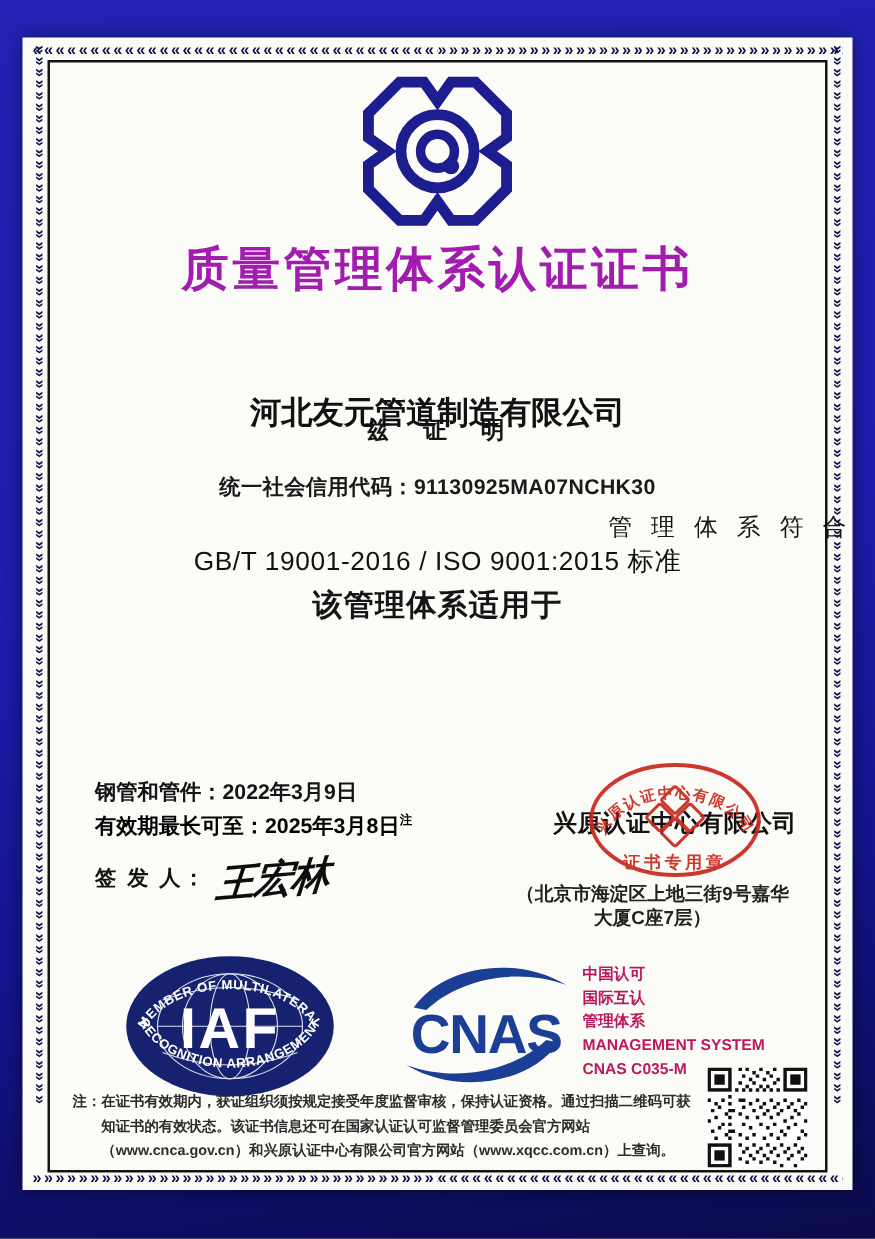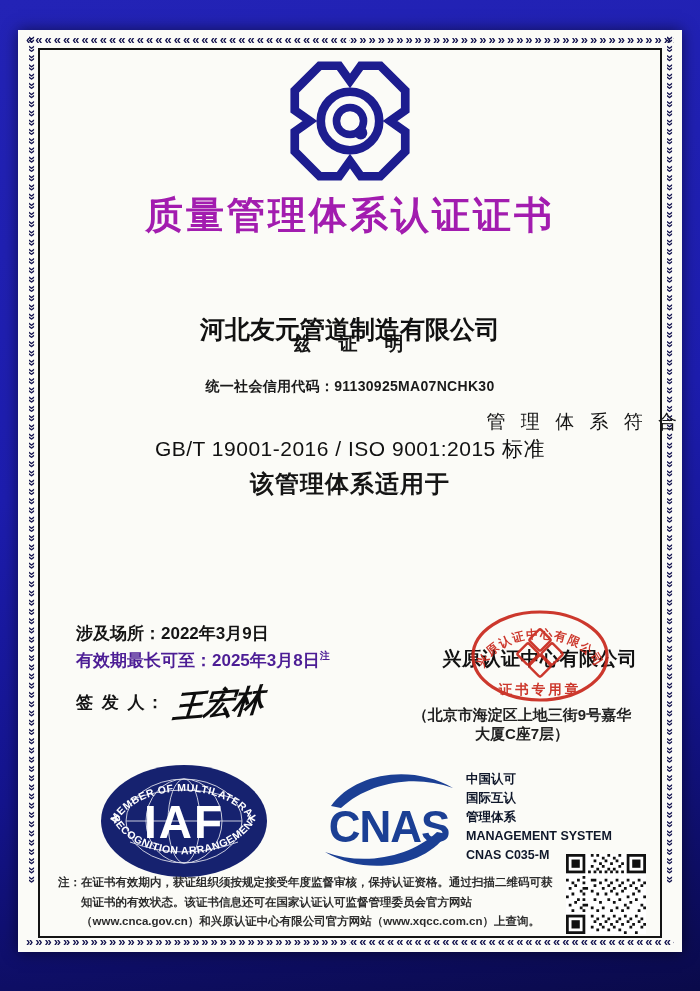--- a/index.html
+++ b/index.html
@@ -30,45 +30,45 @@
   .title{position:absolute;left:0;top:160px;width:100%;text-align:center;
          font-size:38px;font-weight:bold;color:#a21caf;letter-spacing:3px;}
   .regno{position:absolute;right:56px;top:221px;font-size:15px;font-weight:bold;color:#151515;letter-spacing:.5px;}
   .certify{position:absolute;left:0;top:262px;width:100%;text-align:center;
            font-size:19px;font-weight:bold;color:#151515;letter-spacing:4px;margin-top:39px;}
   .company{position:absolute;left:0;top:283px;width:100%;text-align:center;
            font-size:25px;font-weight:bold;color:#111;}
   .reg-address{position:absolute;left:0;top:319px;width:100%;text-align:center;
            font-size:17px;font-weight:bold;color:#1a1a1a;}
   .credit{position:absolute;left:0;top:348px;width:100%;text-align:center;
-           font-size:14px;font-weight:bold;color:#1a1a1a;letter-spacing:.3px;}
+           font-size:17px;font-weight:bold;color:#1a1a1a;letter-spacing:.3px;}
   .conform{position:absolute;left:0;top:379px;width:100%;text-align:right;
            font-size:19px;font-weight:normal;color:#151515;letter-spacing:5px;}
   .standard{position:absolute;left:0;top:405px;width:100%;text-align:center;
            font-size:21px;font-weight:normal;color:#111;letter-spacing:.5px;}
   .scope-intro{position:absolute;left:0;top:438px;width:100%;text-align:center;
            font-size:24px;font-weight:bold;color:#151515;letter-spacing:1px;}
   .scope{position:absolute;left:50px;top:464px;width:566px;
          font-size:19.5px;font-weight:bold;color:#111;line-height:37px;
          text-indent:2em;text-align:justify;}
   .issue-date{position:absolute;left:58px;top:592px;font-size:17px;font-weight:bold;color:#141414;}
-  .valid{position:absolute;left:58px;top:619px;font-size:17px;font-weight:bold;color:#4c1d95;text-align:center;}
+  .valid{position:absolute;left:58px;top:619px;font-size:17px;font-weight:bold;color:#000000;text-align:center;}
   .valid sup{font-size:10px;}
   .signer{position:absolute;left:58px;top:653px;font-size:17px;font-weight:bold;color:#141414;letter-spacing:2px;}
   .signature{display:inline-block;font-size:31px;font-weight:bold;font-style:italic;
              transform:rotate(-5deg) skewX(-10deg);letter-spacing:-1px;color:#0d0d0d;
              vertical-align:-6px;margin-left:8px;}
   .issuer-name{position:absolute;left:412px;top:616px;width:220px;text-align:center;
              font-size:19px;font-weight:bold;color:#111;z-index:2;letter-spacing:.5px;}
   .stamp{position:absolute;left:450px;top:578px;width:144px;height:96px;z-index:3;opacity:.92;}
   .issuer-address{position:absolute;left:392px;top:676px;width:224px;text-align:center;
              font-size:15px;font-weight:bold;color:#222;z-index:2;}
   .iaf{position:absolute;left:80px;top:732px;width:172px;height:118px;}
   .cnas-logo{position:absolute;left:295px;top:736px;width:152px;height:108px;}
-  .cnas-text{position:absolute;left:448px;top:740px;font-size:12.5px;color:#0f172a;line-height:19px;font-weight:bold;}
+  .cnas-text{position:absolute;left:448px;top:740px;font-size:12.5px;color:#be185d;line-height:19px;font-weight:bold;}
   .qr{position:absolute;left:548px;top:824px;width:80px;height:80px;}
   .footnote{position:absolute;left:40px;top:843px;width:500px;display:flex;
             font-size:11.5px;font-weight:bold;color:#2c2c2c;line-height:19.5px;}
   .footnote .fn-label{flex:0 0 auto;}
   .footnote .fn-text{flex:1 1 auto;}
 </style>
 </head>
 <body>
 
 <div class="sheet">
@@ -98,21 +98,21 @@
 
   <div class="certify">兹　证　明</div>
   <div class="company">河北友元管道制造有限公司</div>
   <div class="credit">统一社会信用代码：91130925MA07NCHK30</div>
 
   <div class="conform">管 理 体 系 符 合</div>
   <div class="standard">GB/T 19001-2016 / ISO 9001:2015 标准</div>
 
   <div class="scope-intro">该管理体系适用于</div>
 
-  <div class="issue-date">涉及场所：2022年3月9日</div>
+  <div class="issue-date">钢管和管件：2022年3月9日</div>
   <div class="valid"><span>有效期最长可至：2025年3月8日</span><sup>注</sup></div>
   <div class="signer"><span>签 发 人：</span><span class="signature">王宏林</span></div>
 
   <div class="issuer-name">兴原认证中心有限公司</div>
   <svg class="stamp" viewBox="0 0 144 96">
     <ellipse cx="72" cy="48" rx="67" ry="44" fill="none" stroke="#c9281c" stroke-width="3.2"></ellipse>
     <path id="stampArc" d="M 15 62 A 58 39 0 0 1 129 62" fill="none"></path>
     <text font-size="12" font-weight="bold" fill="#c9281c" letter-spacing="1.5">
       <textPath href="#stampArc" startOffset="50%" text-anchor="middle">兴原认证中心有限公司</textPath>
     </text>

